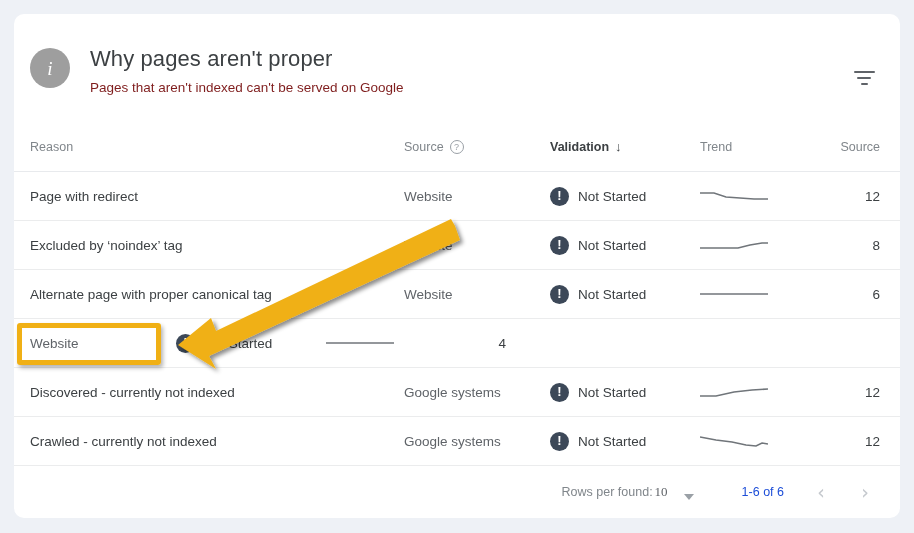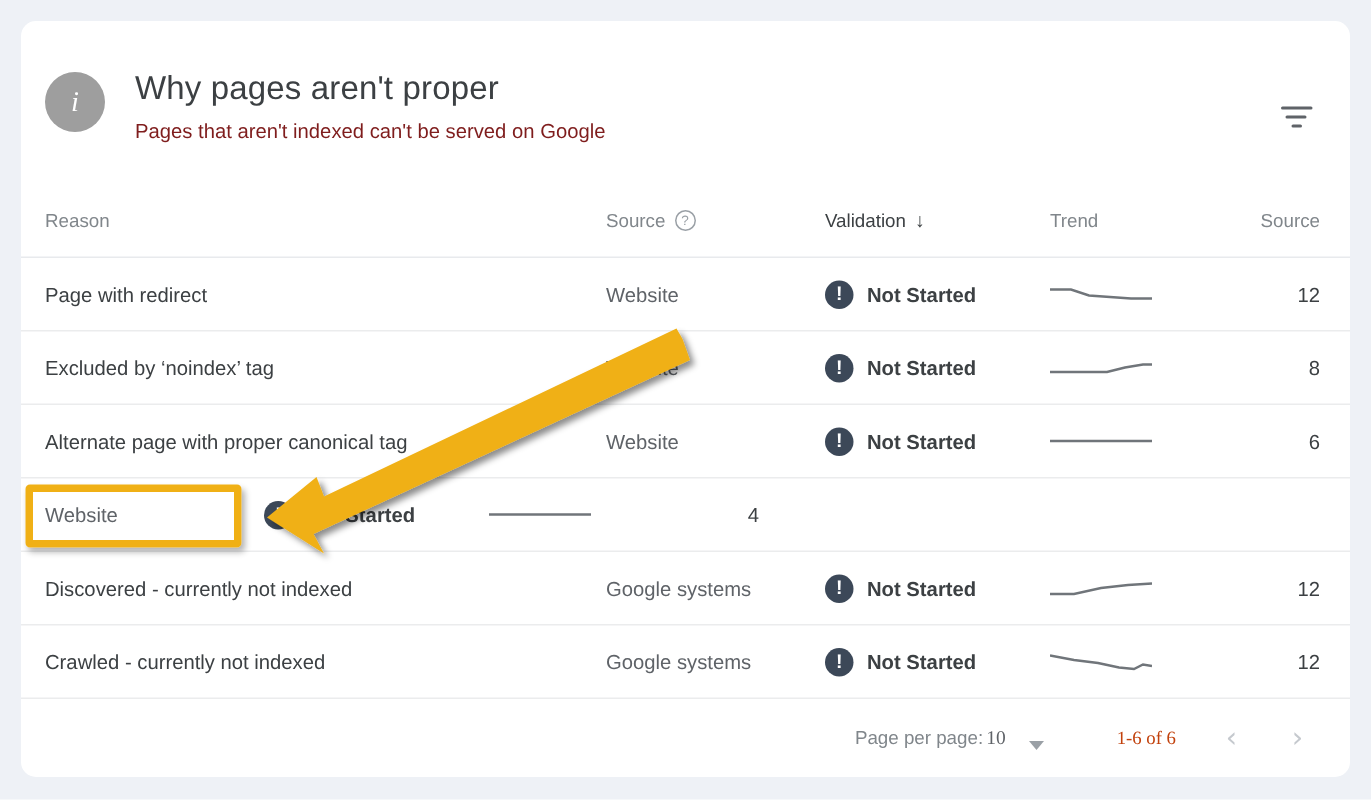--- a/index.html
+++ b/index.html
@@ -133,21 +133,21 @@
   .th {
     font-size: 12.5px;
     color: #80868b;
     font-weight: 400;
     display: flex;
     align-items: center;
     gap: 6px;
   }
   .th.sorted {
     color: #3c4043;
-    font-weight: 400;
+    font-weight: 700;
   }
   .th.c-pages { justify-content: flex-end; }
   .help-circle {
     width: 14px;
     height: 14px;
     border-radius: 50%;
     border: 1px solid #9aa0a6;
     color: #9aa0a6;
     font-size: 9px;
     line-height: 12px;
@@ -187,21 +187,21 @@
   .status-dot .bang {
     color: #ffffff;
     font-size: 13px;
     font-weight: 700;
     line-height: 1;
     margin-top: -1px;
   }
   .status-text {
     font-size: 13.5px;
     color: #3c4043;
-    font-weight: 700;
+    font-weight: 400;
     text-align: center;
   }
   .cell-trend svg { display: block; }
   .cell-pages {
     font-size: 13.5px;
     color: #3c4043;
   }
 
   
   #footer {
@@ -234,23 +234,22 @@
     color: #5f6368;
   }
   .caret-down {
     width: 0; height: 0;
     border-left: 5px solid transparent;
     border-right: 5px solid transparent;
     border-top: 6px solid #9aa0a6;
   }
   #range-label {
     font-size: 12.5px;
-    color: #c2410c;
+    color: #1d4ed8;
     margin-left: 48px;
-    font-family: Liberation Serif, serif;
   }
   .nav-btn {
     margin-left: 26px;
     width: 22px;
     text-align: center;
     font-size: 19px;
     color: #c5c9ce;
     cursor: pointer;
     line-height: 1;
     font-family: "DejaVu Sans", sans-serif;
@@ -415,21 +414,21 @@
         <svg width="68" height="18" viewBox="0 0 68 18">
           <path class="spark" fill="none" stroke="#70757a" stroke-width="1.6" d="M0,5 L16,8 L32,10 L46,13 L56,14 L62,11 L68,12"></path>
         </svg>
       </div>
       <div class="c-pages cell-pages">12</div>
     </div>
 
   </div>
 
   <div id="footer">
-    <span class="f-label">Page per page:</span>
+    <span class="f-label">Rows per found:</span>
     <div id="rows-per-page-select">
       <span id="rows-per-page-value">10</span>
       <span class="caret-down"></span>
     </div>
     <span id="range-label">1-6 of 6</span>
     <span class="nav-btn" id="prev-page-button">‹</span>
     <span class="nav-btn" id="next-page-button">›</span>
   </div>
 
 </div>

